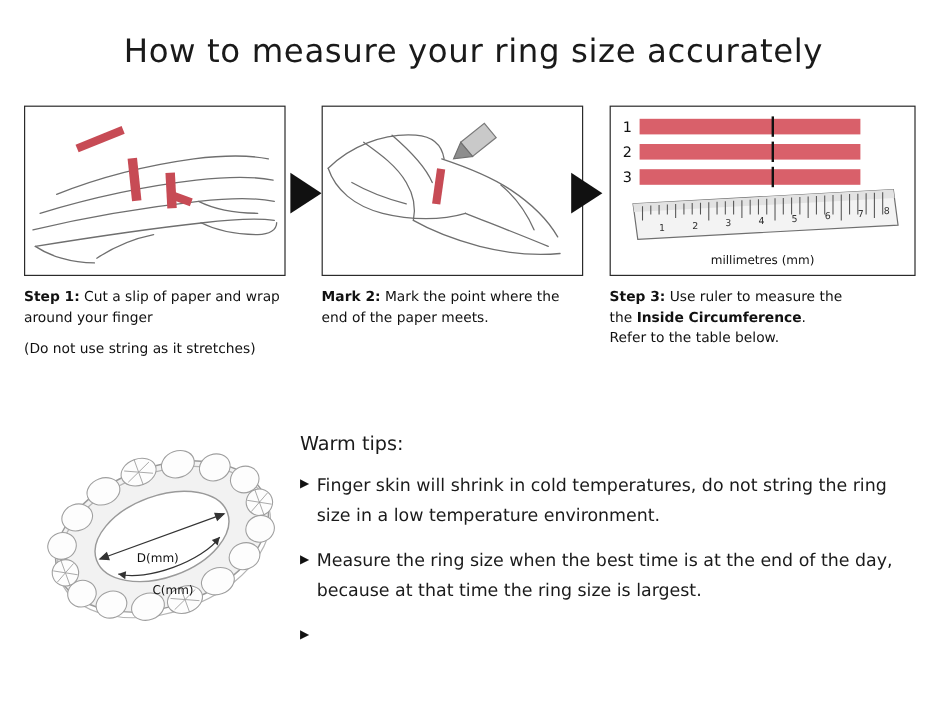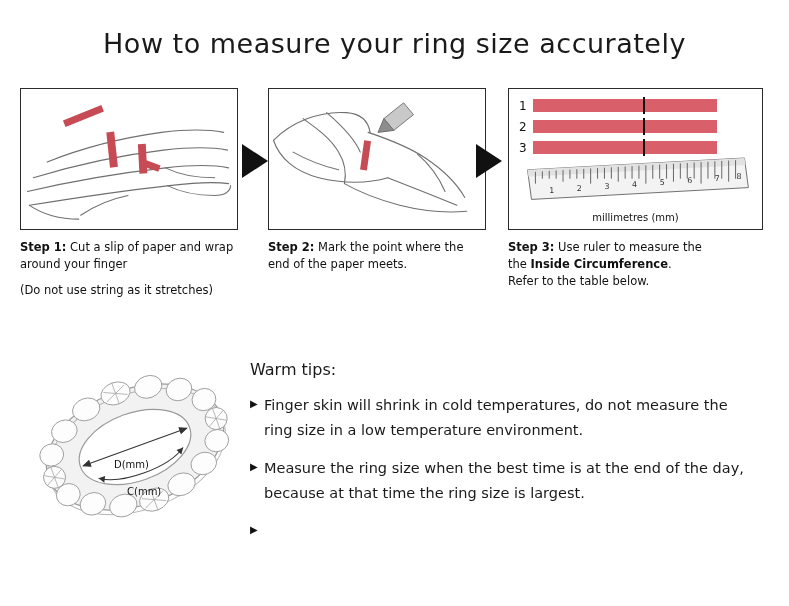--- a/index.html
+++ b/index.html
@@ -242,21 +242,21 @@
             <path d="M150 66 C 162 76, 172 90, 178 104"></path>
           </g>
           <g>
             <polygon points="116,30 136,14 146,26 126,42" fill="#c9c9c9" stroke="#7a7a7a" stroke-width="1"></polygon>
             <polygon points="116,30 126,42 110,44" fill="#8d8d8d" stroke="#6f6f6f" stroke-width="1"></polygon>
             <rect x="96" y="52" width="7" height="30" transform="rotate(8 96 52)" fill="#c74b55"></rect>
           </g>
         </svg>
       </div>
       <div class="caption">
-        <b>Step 2:</b><span> Mark the point where the end of the paper meets.</span>
+        <b>Mark 2:</b><span> Mark the point where the end of the paper meets.</span>
       </div>
     </div>
 
     <div class="arrow arrow-2"></div>
 
     <div class="step step-3">
       <div class="panel">
 
         <div class="bars">
           <div class="bar-row">
@@ -382,21 +382,21 @@
     </g>
     <text class="dim-label" x="86" y="116">D(mm)</text>
     <text class="dim-label" x="99" y="143">C(mm)</text>
   </svg>
 
   <div class="tips">
     <div class="tips-title">Warm tips:</div>
 
     <div class="tip">
       <span class="tip-bullet">▶</span>
-      <span class="tip-text">Finger skin will shrink in cold temperatures, do not measure the ring size in a low temperature environment.</span>
+      <span class="tip-text">Finger skin will shrink in cold temperatures, do not string the ring size in a low temperature environment.</span>
     </div>
 
     <div class="tip">
       <span class="tip-bullet">▶</span>
       <span class="tip-text">Measure the ring size when the best time is at the end of the day, because at that time the ring size is largest.</span>
     </div>
 
     <div class="tip">
       <span class="tip-bullet">▶</span>
     </div>

